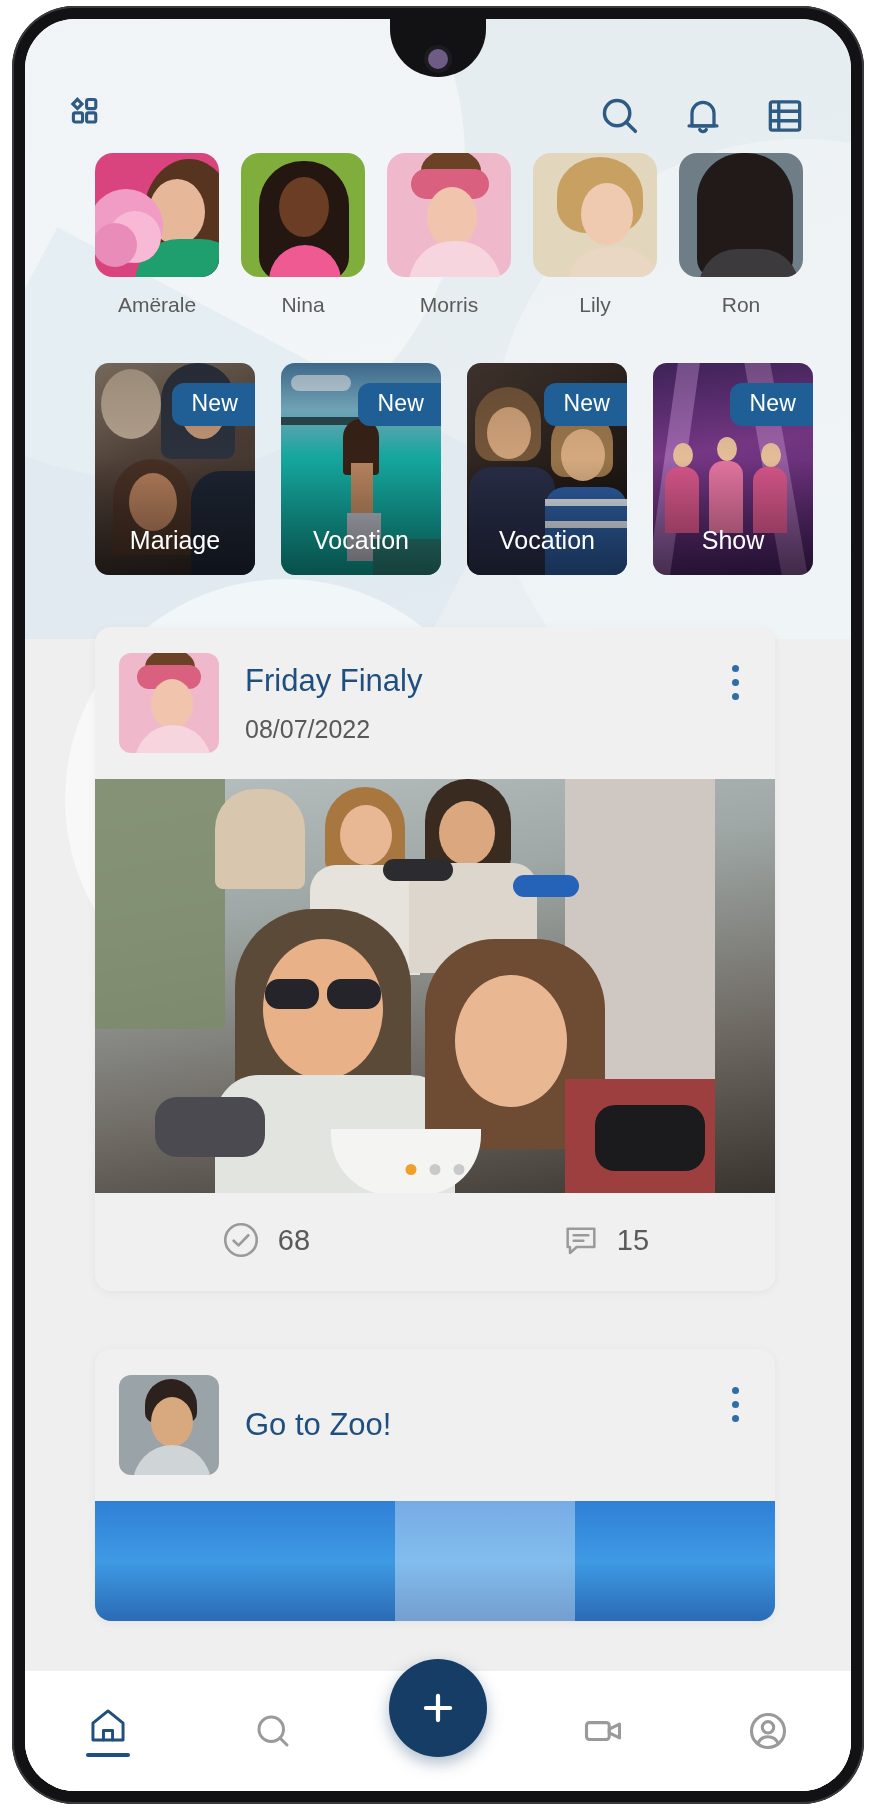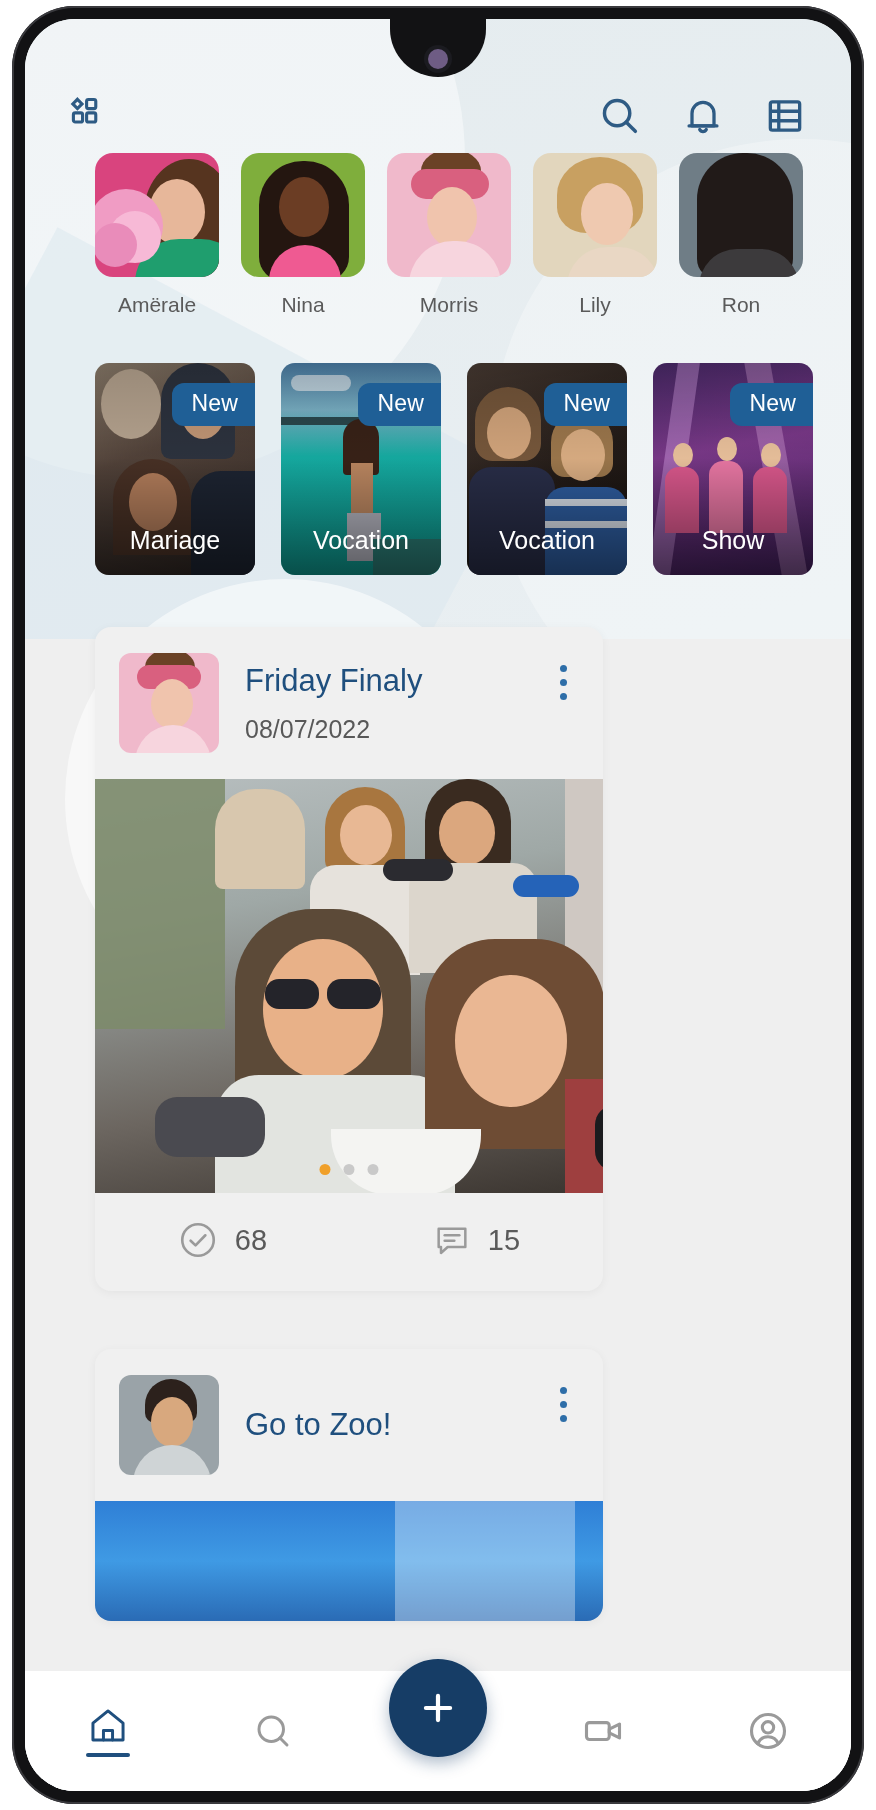--- a/index.html
+++ b/index.html
@@ -128,21 +128,21 @@
     letter-spacing: .2px;
   }
   .cat-label {
     position: absolute; left: 0; right: 0; bottom: 20px;
     text-align: center; color: #fff; font-size: 25px;
   }
 
   
   .post-card {
     position: absolute; left: 70px; top: 608px;
-    width: 508px;
+    width: 680px;
     background: #f0f0f0;
     border-radius: 16px;
     overflow: hidden;
     box-shadow: 0 2px 10px rgba(0,0,0,.05);
   }
   .post-head { display: flex; align-items: center; padding: 26px 24px 26px 24px; position: relative; }
   .post-av {
     width: 100px; height: 100px; border-radius: 12px; overflow: hidden;
     position: relative; flex: 0 0 100px;
   }

